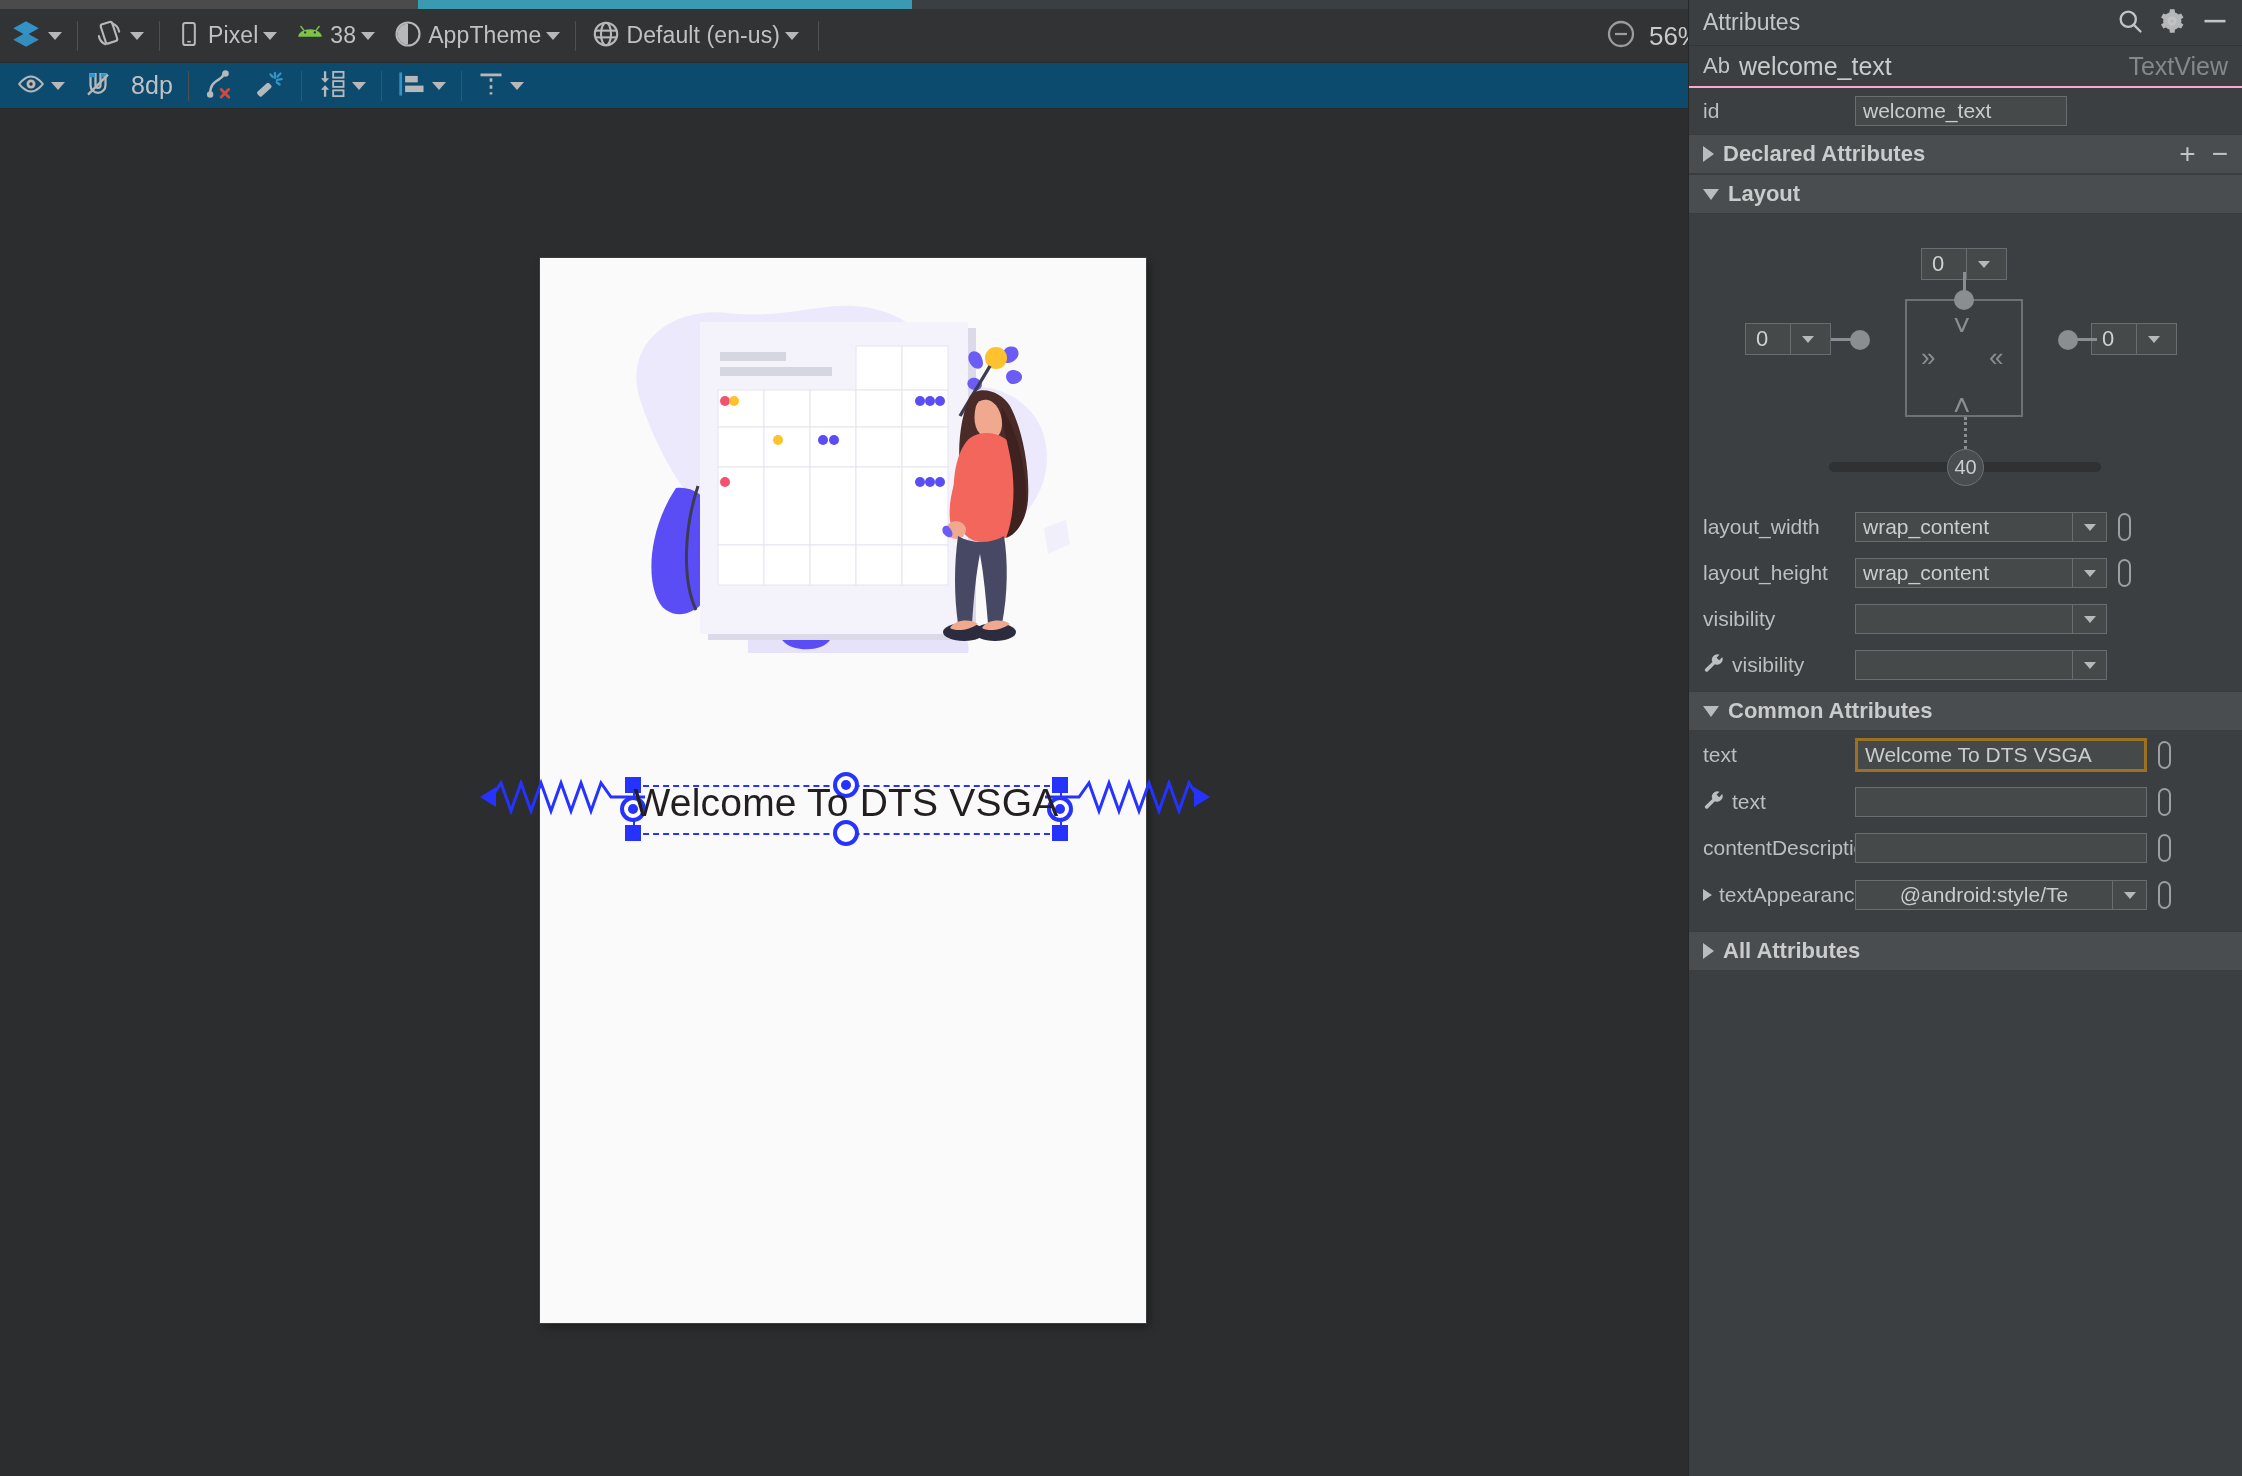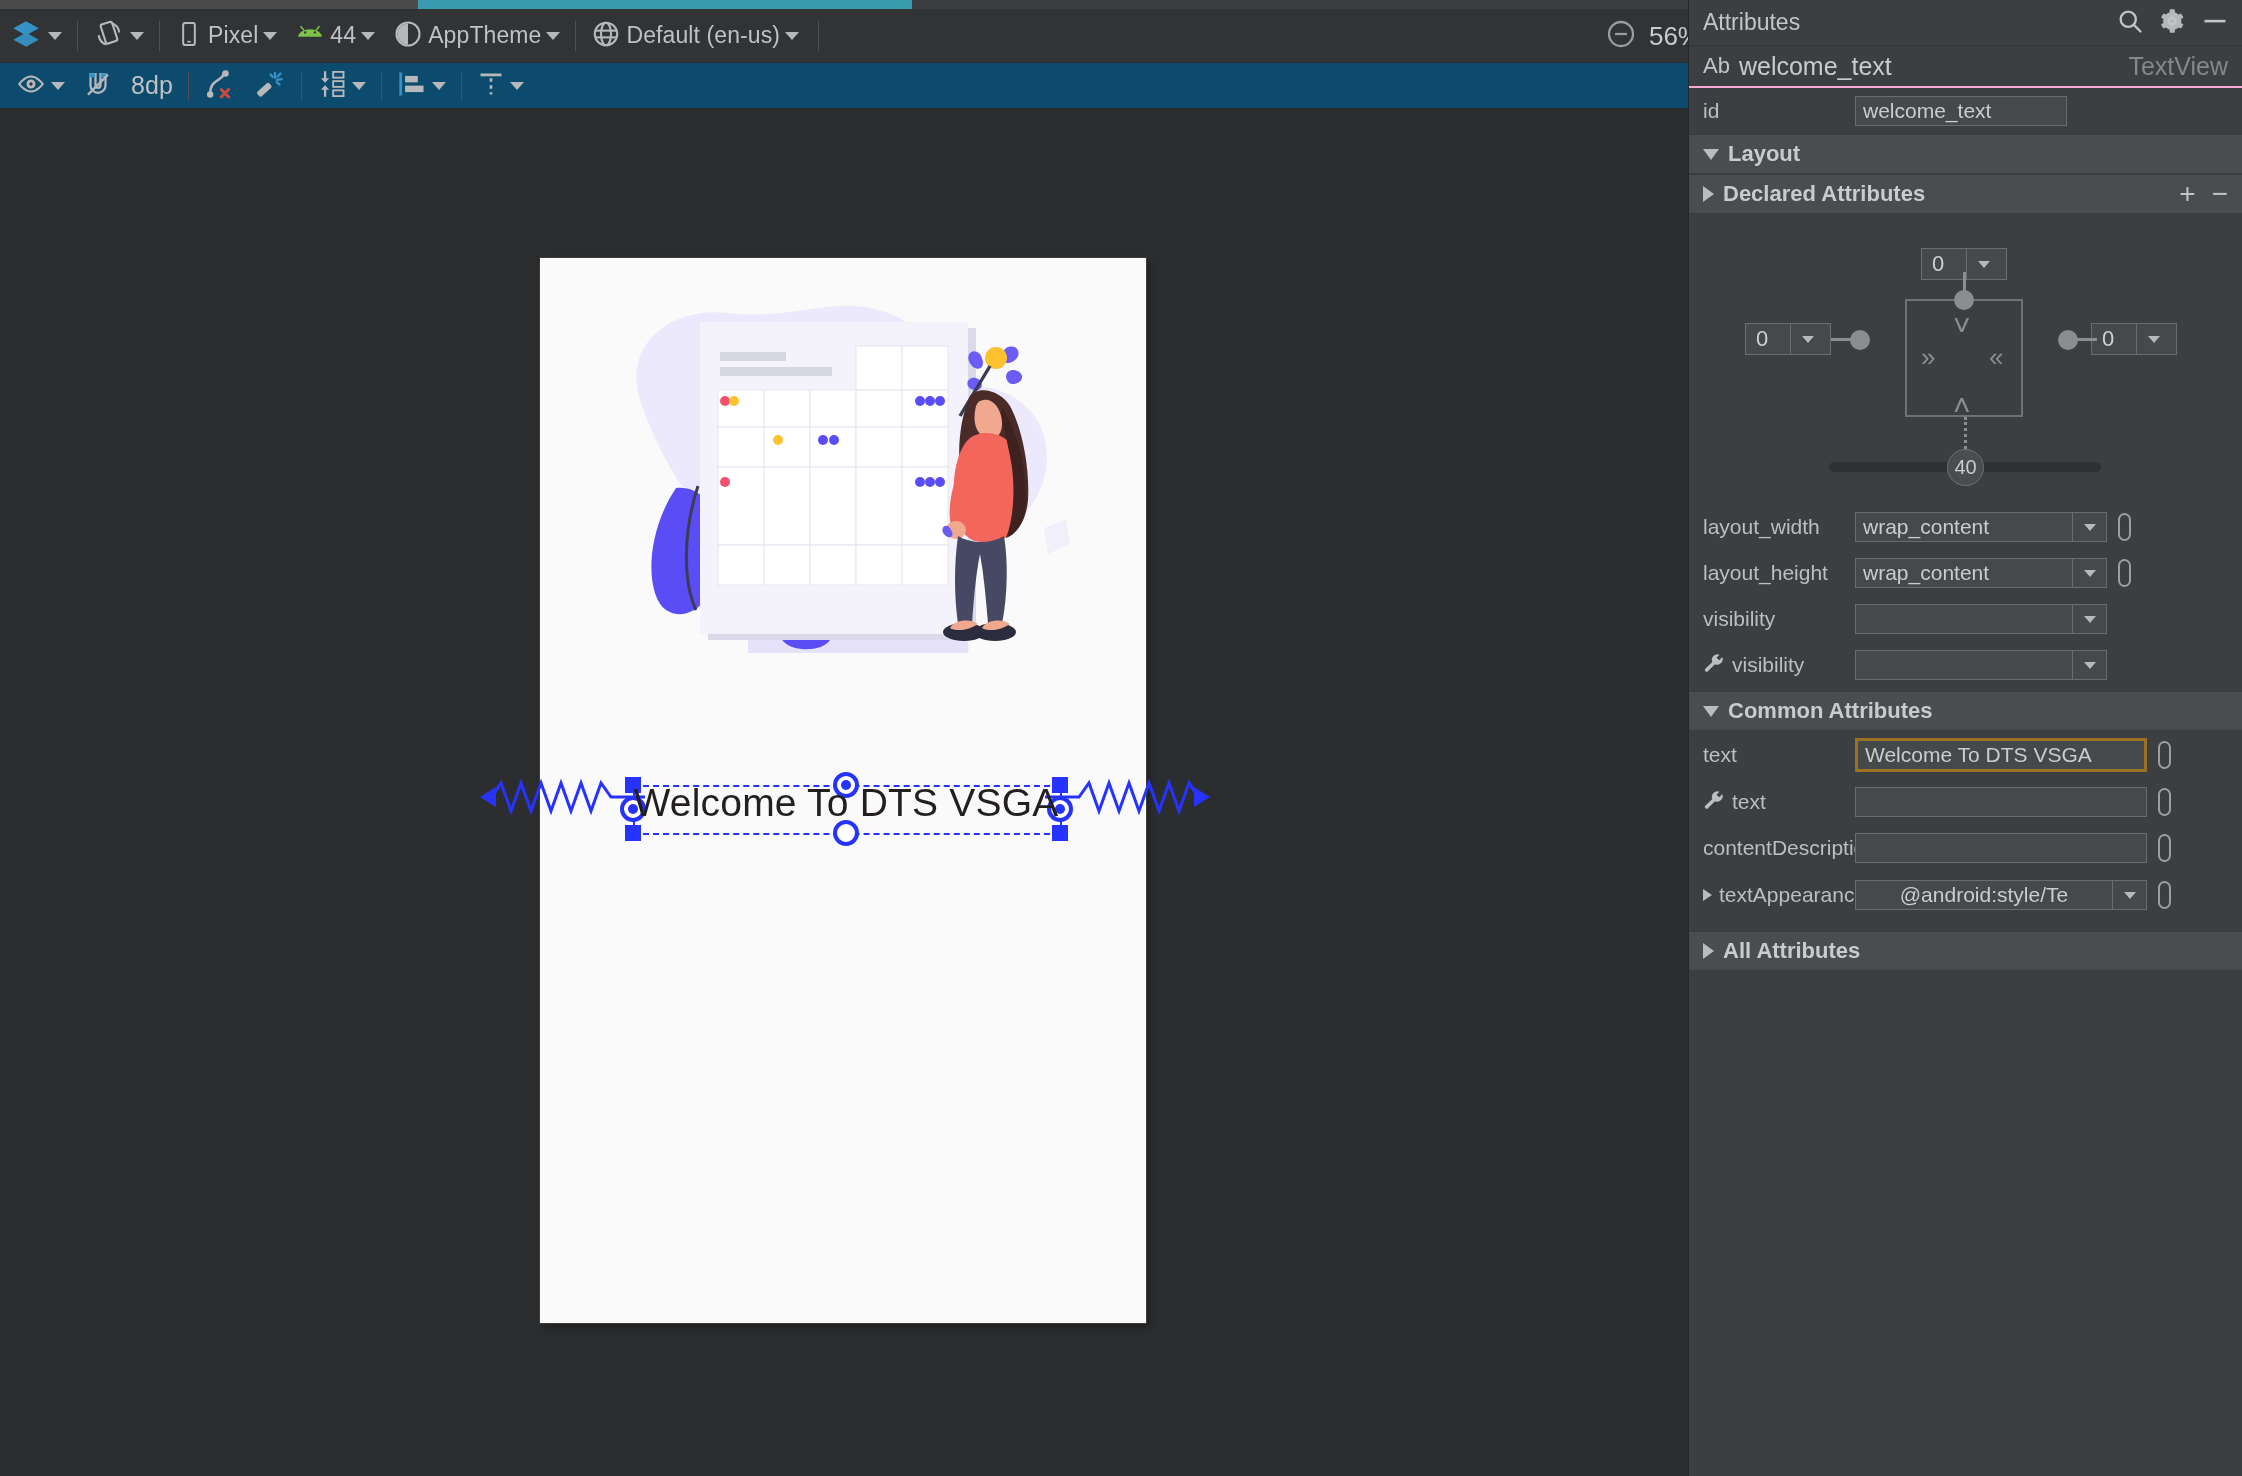--- a/index.html
+++ b/index.html
@@ -253,21 +253,21 @@
     <div class="tb-item">
       <span class="icon">
         <svg width="30" height="22" viewBox="0 0 28 18">
           <path d="M3 11.5a11 7 0 0 1 22 0z" fill="#7ec24a"></path>
           <circle cx="9.5" cy="7.5" r="1.1" fill="#313335"></circle>
           <circle cx="18.5" cy="7.5" r="1.1" fill="#313335"></circle>
           <line x1="5.5" y1="2" x2="8.2" y2="5.4" stroke="#7ec24a" stroke-width="1.4" stroke-linecap="round"></line>
           <line x1="22.5" y1="2" x2="19.8" y2="5.4" stroke="#7ec24a" stroke-width="1.4" stroke-linecap="round"></line>
         </svg>
       </span>
-      <span class="tb-label">44</span>
+      <span class="tb-label">38</span>
       <span class="caret"></span>
     </div>
 
     <div class="tb-item">
       <span class="icon">
         <svg width="30" height="30" viewBox="0 0 24 24">
           <circle cx="12" cy="12" r="9.2" fill="none" stroke="#b6b8b9" stroke-width="1.7"></circle>
           <path d="M12 3.6a8.4 8.4 0 0 0 0 16.8z" fill="#b6b8b9"></path>
         </svg>
       </span>
@@ -593,29 +593,29 @@
     </div>
 
     <div class="row" style="height:46px">
       <span class="row-label">id</span>
       <span class="field" style="width:212px; margin-left:-16px;">
         <span class="val">welcome_text</span>
       </span>
     </div>
 
     <div class="section">
-      <span class="tri open"></span>
-      <span class="stitle">Layout</span>
-    </div>
-
-    <div class="section">
       <span class="tri"></span>
       <span class="stitle">Declared Attributes</span>
       <span class="plus">+</span>
       <span class="minus">−</span>
+    </div>
+
+    <div class="section">
+      <span class="tri open"></span>
+      <span class="stitle">Layout</span>
     </div>
 
     <div class="cw">
 
       <div class="cw-num" style="left:232px; top:34px; width:86px;">
         <span class="n">0</span>
         <span class="d">
             <span class="caret sm"></span>
           </span>
       </div>

